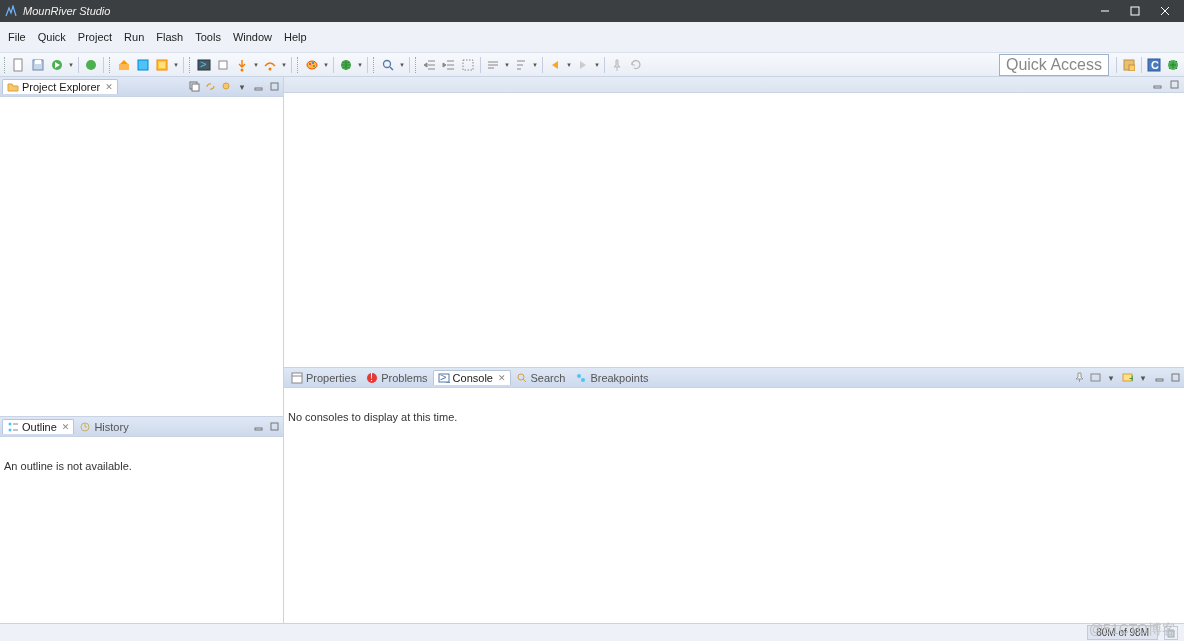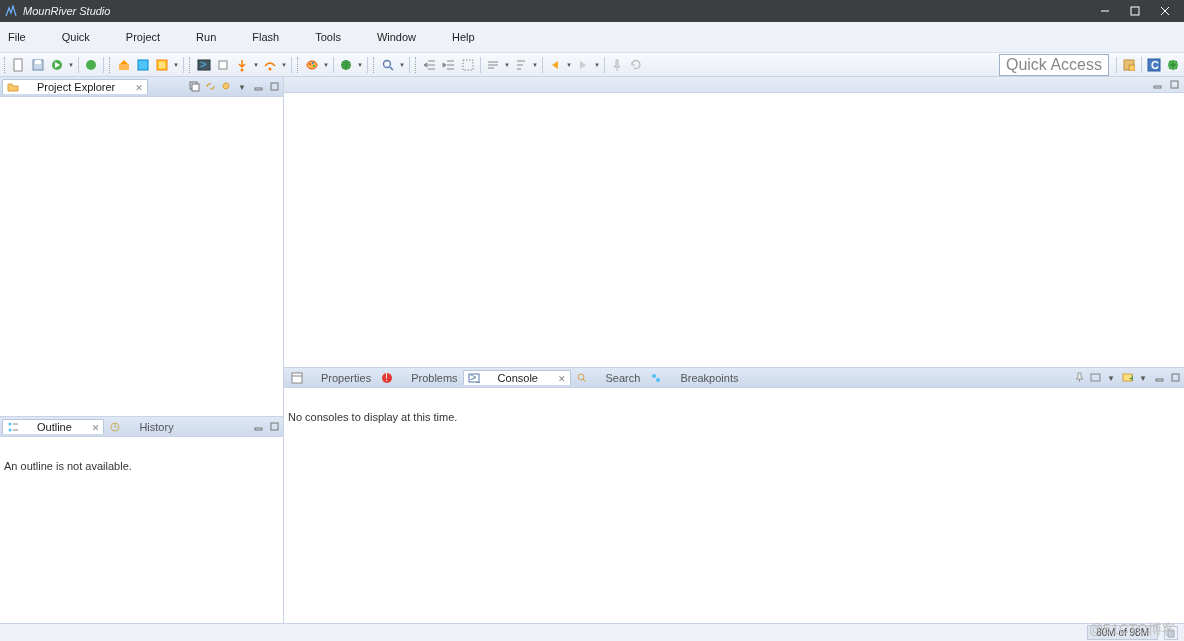--- a/index.html
+++ b/index.html
@@ -2,35 +2,35 @@
 <html><head>
 <meta charset="utf-8">
 <style>
 * { margin: 0; padding: 0; box-sizing: border-box; font-family: "Segoe UI", Tahoma, sans-serif; font-size: 11px; }
 body { width: 1184px; height: 641px; background: #fff; overflow: hidden; display: flex; flex-direction: column; }
 .title-bar { height: 22px; background: #3c3f41; color: #f0f0f0; display: flex; align-items: center; padding: 0 4px; font-style: italic; }
 .title-bar .logo { width: 14px; height: 14px; margin-right: 5px; display: flex; align-items: center; justify-content: center; }
 .title-bar .title { flex: 1; font-size: 11px; }
 .win-btns { display: flex; }
 .win-btn { width: 30px; height: 22px; display: flex; align-items: center; justify-content: center; color: #fff; cursor: default; }
-.menu-bar { height: 20px; background: #eef2f8; display: flex; align-items: center; padding: 15px 2px; border-bottom: 1px solid #d8e0ec; gap: 24px; }
+.menu-bar { height: 20px; background: #eef2f8; display: flex; align-items: center; padding: 15px 2px; border-bottom: 1px solid #d8e0ec; }
 .menu-item { padding: 2px 6px; color: #222; cursor: default; }
 .toolbar { height: 24px; background: linear-gradient(#f7f9fc,#e9eef6); border-bottom: 1px solid #c9d3e3; display: flex; align-items: center; padding: 0 2px; gap: 1px; }
 .tb-grip { width: 3px; height: 16px; border-left: 1px dotted #9aa; margin: 0 2px; }
 .tb-btn { width: 18px; height: 18px; display: flex; align-items: center; justify-content: center; border: 1px solid transparent; cursor: default; }
 .tb-dd { width: 8px; font-size: 7px; color: #555; display: flex; align-items: center; justify-content: center; }
 .tb-sep { width: 1px; height: 16px; background: #c5cede; margin: 0 2px; }
 .tb-spacer { flex: 1; }
 .quick-access { border: 1px solid #a0b0c8; padding: 1px 6px; font-size: 16px; background: #fff; color: #888; margin-right: 4px; }
 .persp-icon { width: 16px; height: 16px; border: 1px solid transparent; display: flex; align-items: center; justify-content: center; margin: 0 1px; }
 .workarea { flex: 1; display: flex; background: #fff; }
 .left-col { width: 284px; display: flex; flex-direction: column; border-right: 1px solid #c9d3e3; }
 .right-col { flex: 1; display: flex; flex-direction: column; }
 .view-tabbar { height: 20px; background: linear-gradient(#dfe8f5,#cdd9ec); display: flex; align-items: center; padding: 0 2px; border-bottom: 1px solid #c9d3e3; }
-.tab { display: flex; align-items: flex-end; gap: 18px; padding: 1px 4px; background: #fff; border: 1px solid #b8c6dc; border-bottom: none; border-radius: 2px 2px 0 0; color: #1a1a1a; }
+.tab { display: flex; align-items: center; gap: 3px; padding: 1px 4px; background: #fff; border: 1px solid #b8c6dc; border-bottom: none; border-radius: 2px 2px 0 0; color: #1a1a1a; }
 .tab.inactive { background: transparent; border-color: transparent; color: #555; }
 .tab-close { font-size: 9px; color: #888; margin-left: 2px; }
 .tab-tools { margin-left: auto; display: flex; gap: 2px; align-items: center; }
 .tab-tool { width: 14px; height: 14px; display: flex; align-items: center; justify-content: center; font-size: 9px; color: #555; }
 .view-body { flex: 1; background: #fff; padding: 3px 4px; color: #333; overflow: auto; margin-top: 20px; }
 .editor-area { flex: 1; background: #fff; display: flex; }
 .editor-tabstrip { height: 16px; background: linear-gradient(#e6ecf5,#dce4f1); display: flex; align-items: center; justify-content: flex-end; padding: 0 3px; gap: 3px; border-bottom: 1px solid #c9d3e3; }
 .bottom-views { height: 256px; display: flex; flex-direction: column; border-top: 1px solid #c9d3e3; }
 .status-bar { height: 18px; background: #eef2f8; border-top: 1px solid #c9d3e3; display: flex; align-items: center; justify-content: flex-end; padding: 0 6px; gap: 6px; }
 .heap { background: #dfe5f0; border: 1px solid #c0cadc; padding: 1px 8px; font-size: 10px; color: #444; }

